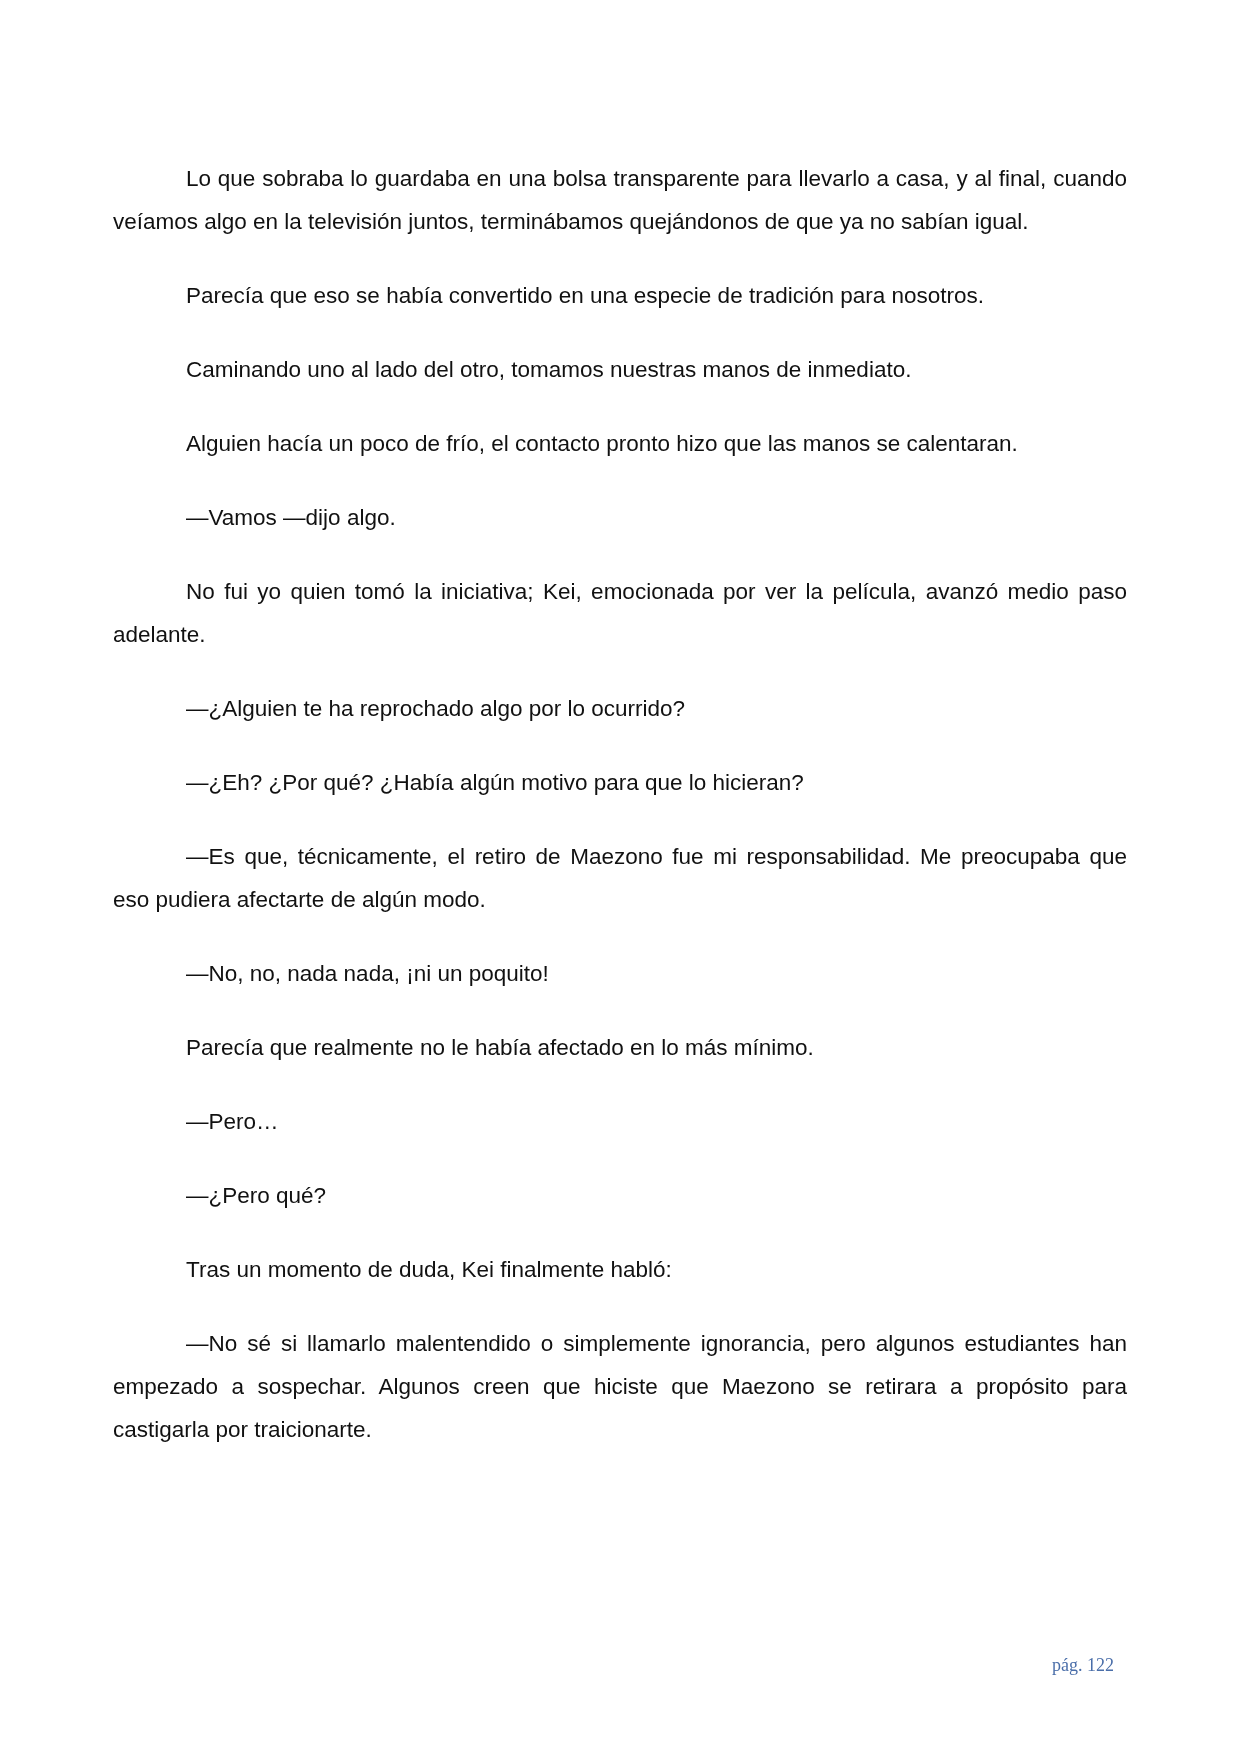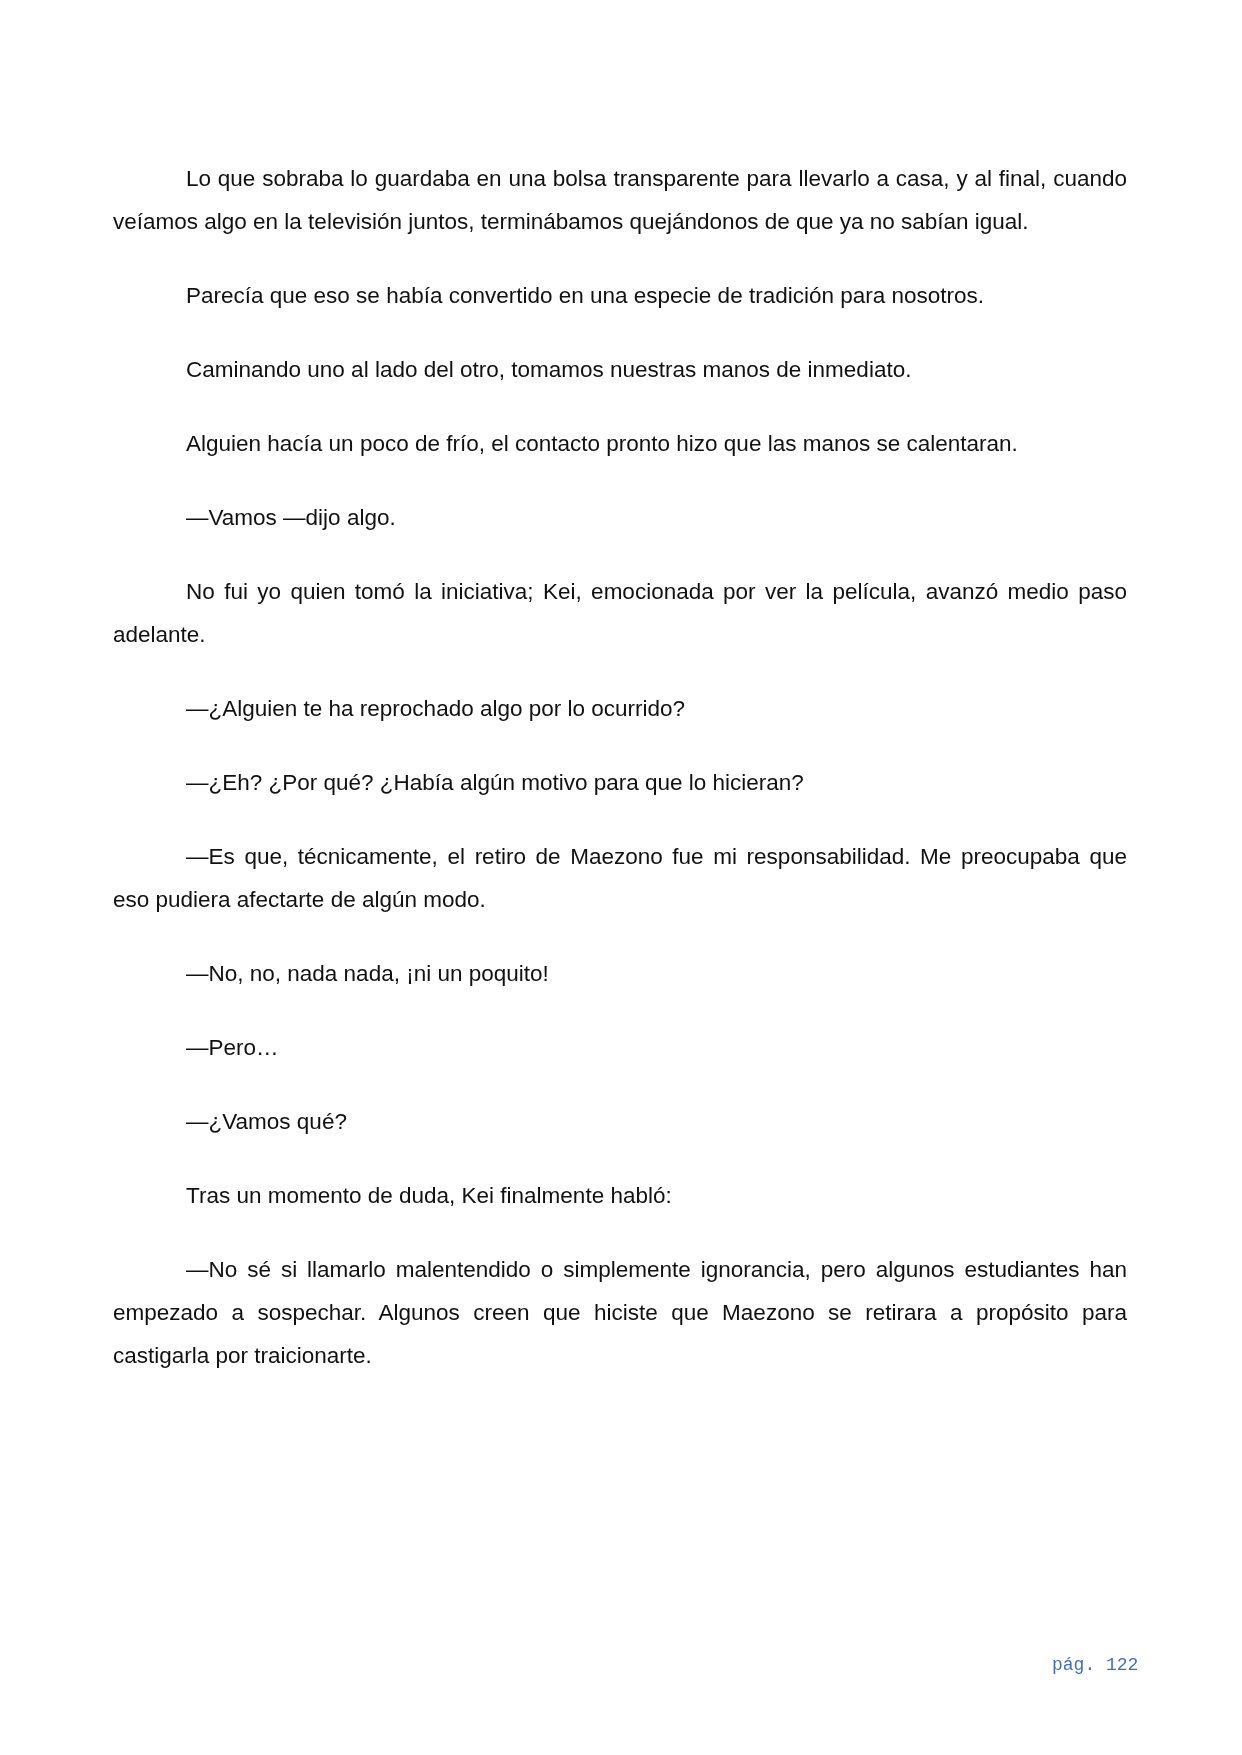--- a/index.html
+++ b/index.html
@@ -5,37 +5,38 @@
     html, body { margin: 0; padding: 0; background: #ffffff; }
     body { width: 1242px; height: 1755px; position: relative; overflow: hidden; }
     .page {
       position: absolute; left: 113px; top: 157px; width: 1014px;
       font-family: "Liberation Sans", sans-serif;
       font-size: 22.5px; line-height: 43px; color: #111111;
     }
     .page p { margin: 0 0 31px 0; text-indent: 73px; text-align: justify; }
     .page-number {
       position: absolute; left: 1052px; top: 1655px;
-      font-family: Liberation Mono, monospace; font-size: 18px;
+      font-family: Liberation Serif, serif; font-size: 18px;
       color: #4a6ea9;
     }
   </style>
 </head>
 <body>
 
 <div class="page">
   <p>Lo que sobraba lo guardaba en una bolsa transparente para llevarlo a casa, y al final, cuando veíamos algo en la televisión juntos, terminábamos quejándonos de que ya no sabían igual.</p>
   <p>Parecía que eso se había convertido en una especie de tradición para nosotros.</p>
   <p>Caminando uno al lado del otro, tomamos nuestras manos de inmediato.</p>
   <p>Alguien hacía un poco de frío, el contacto pronto hizo que las manos se calentaran.</p>
   <p>—Vamos —dijo algo.</p>
   <p>No fui yo quien tomó la iniciativa; Kei, emocionada por ver la película, avanzó medio paso adelante.</p>
   <p>—¿Alguien te ha reprochado algo por lo ocurrido?</p>
   <p>—¿Eh? ¿Por qué? ¿Había algún motivo para que lo hicieran?</p>
   <p>—Es que, técnicamente, el retiro de Maezono fue mi responsabilidad. Me preocupaba que eso pudiera afectarte de algún modo.</p>
   <p>—No, no, nada nada, ¡ni un poquito!</p>
+  <p>Parecía que realmente no le había afectado en lo más mínimo.</p>
   <p>—Pero…</p>
-  <p>—¿Vamos qué?</p>
+  <p>—¿Pero qué?</p>
   <p>Tras un momento de duda, Kei finalmente habló:</p>
   <p>—No sé si llamarlo malentendido o simplemente ignorancia, pero algunos estudiantes han empezado a sospechar. Algunos creen que hiciste que Maezono se retirara a propósito para castigarla por traicionarte.</p>
 </div>
 
 <div class="page-number">pág. 122</div>
 
 </body></html>

